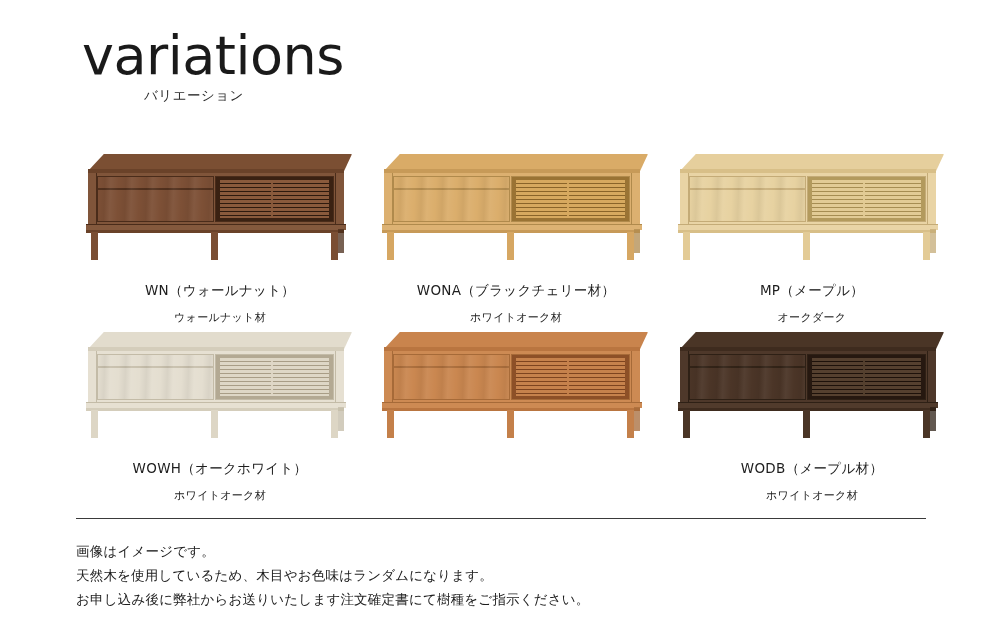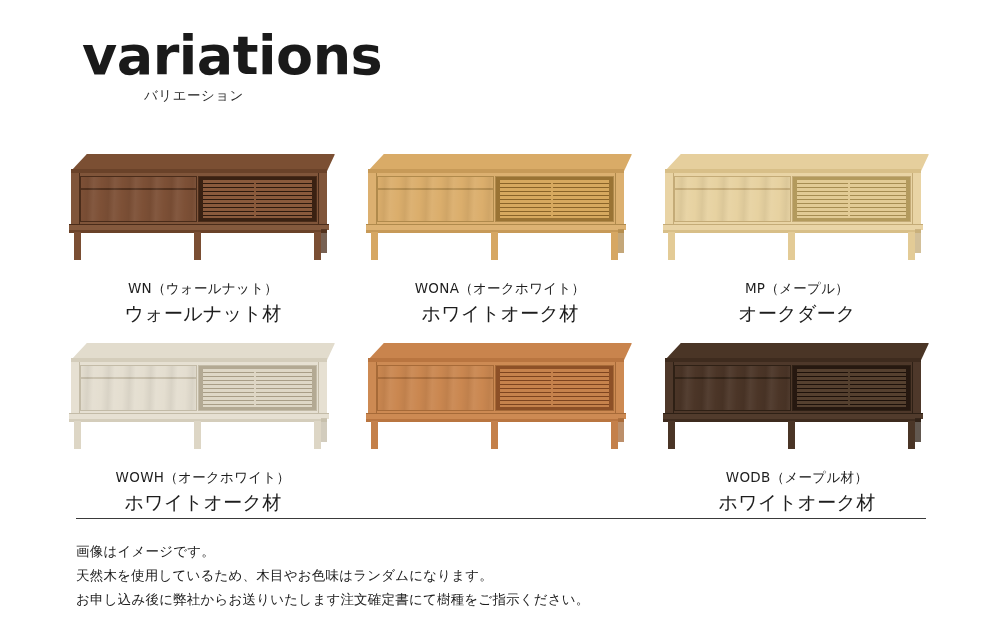--- a/index.html
+++ b/index.html
@@ -20,47 +20,46 @@
   }
 
   
   .header {
     position: absolute;
     left: 82px;
     top: 28px;
   }
   .header-title {
     font-size: 54px;
-    font-weight: 700;
+    font-weight: 400;
     letter-spacing: -0.5px;
     color: #1a1a1a;
     line-height: 1.05;
     font-family: "DejaVu Sans", "Liberation Sans", sans-serif;
   }
   .header-sub {
     margin-top: 2px;
     margin-left: 62px;
     font-size: 13.5px;
     color: #2b2b2b;
     letter-spacing: 0.5px;
     font-family: "DejaVu Sans", sans-serif;
   }
 
   
   .grid {
     position: absolute;
-    left: 60px;
+    left: 76px;
     top: 150px;
     width: 880px;
     display: grid;
     grid-template-columns: repeat(3, 1fr);
     grid-template-rows: 178px 178px;
     column-gap: 8px;
     row-gap: 0px;
-    gap: 11px;
   }
 
   .variation {
     position: relative;
     display: flex;
     flex-direction: column;
     align-items: center;
   }
 
   .shot {
@@ -241,23 +240,24 @@
     text-align: center;
     font-family: "DejaVu Sans", sans-serif;
     color: #1d1d1d;
   }
   .caption-code {
     font-size: 13.5px;
     letter-spacing: 0.3px;
     line-height: 1.55;
   }
   .caption-material {
-    font-size: 19px;
+    font-size: 11px;
     letter-spacing: 0.3px;
     line-height: 1.55;
+    margin-top: 8px;
   }
 
   
   .divider {
     position: absolute;
     left: 76px;
     top: 518px;
     width: 850px;
     height: 0;
     border-top: 1.6px solid #3a3a3a;
@@ -328,21 +328,21 @@
             </div>
             <div class="rail"></div>
             <div class="rail-lip"></div>
             <div class="leg l1"></div>
             <div class="leg l2"></div>
             <div class="leg l3"></div>
             <div class="leg back"></div>
           </div>
         </div>
         <div class="caption">
-          <div class="caption-code">WONA（オークホワイト）</div>
+          <div class="caption-code">WONA（ブラックチェリー材）</div>
           <div class="caption-material">ホワイトオーク材</div>
         </div>
       </div>
       <div class="variation">
         <div class="shot">
           <div class="unit" style="--wood-top: #e6cf9d; --wood-edge: #d8bf88; --wood-side: #e9d4a5; --wood-door: #e7d2a1; --wood-slat-bg: #b39a5d; --wood-slat: #e2cb95; --wood-gap: #a68d52; --wood-rail: #e9d4a6; --wood-leg: #e3cb96; --wood-shadow: #c4ab77;">
             <div class="top-slab"></div>
             <div class="top-edge"></div>
             <div class="carcass"></div>
             <div class="stile-l"></div>

